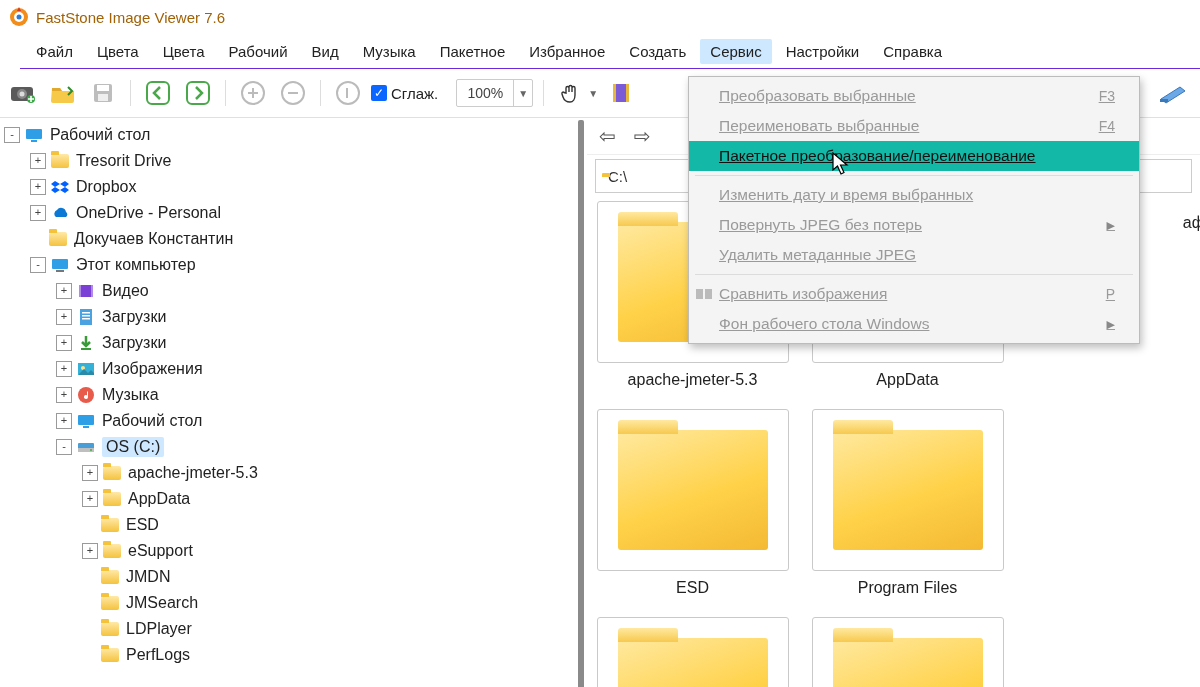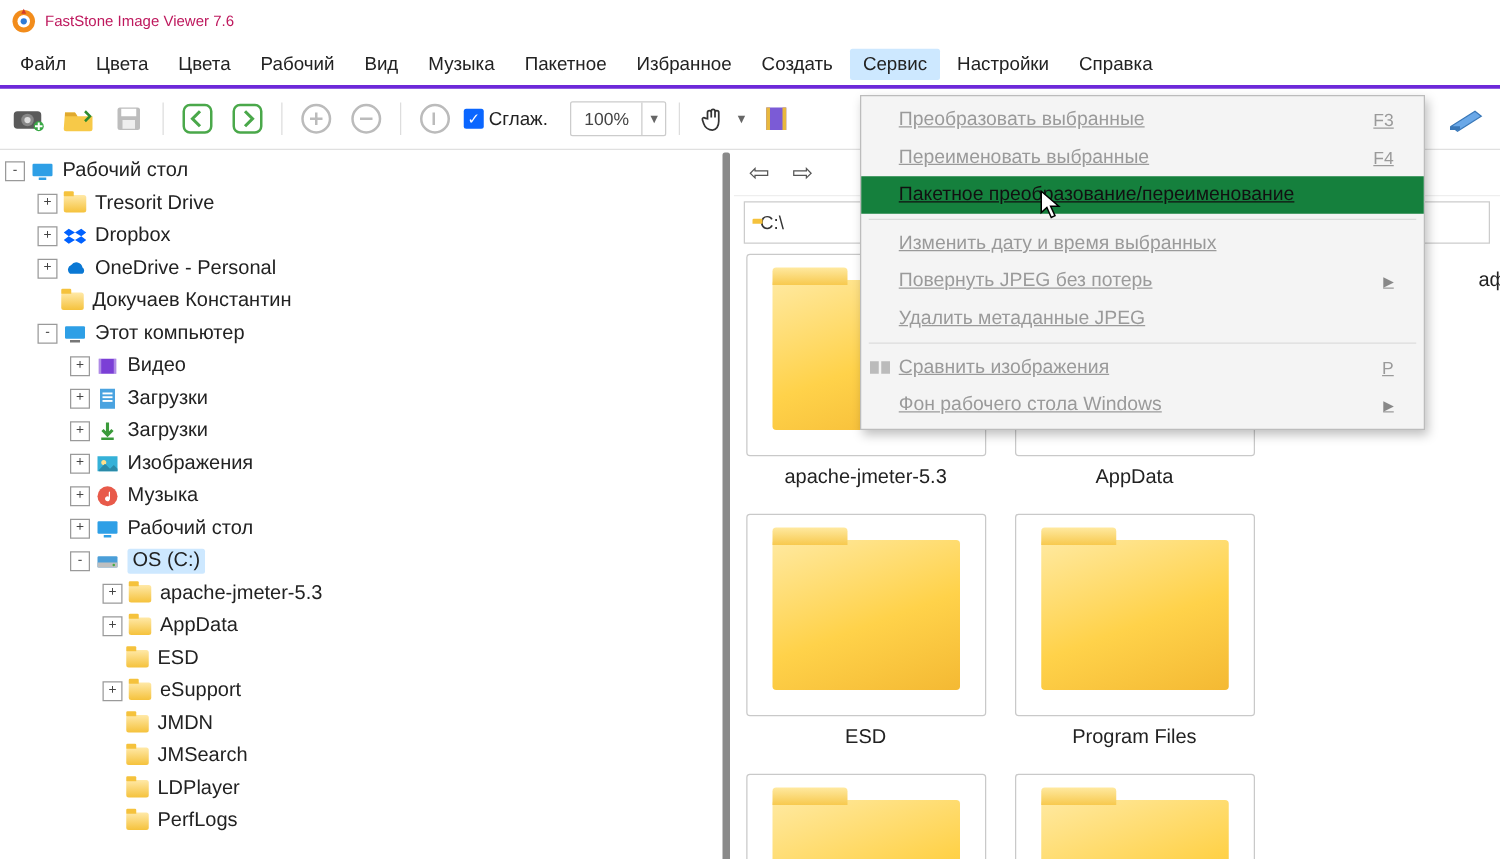--- a/index.html
+++ b/index.html
@@ -1,19 +1,19 @@
 <!DOCTYPE html>
 <html><head>
 <meta charset="utf-8">
 <style>
   html,body{margin:0;padding:0;font-family:"Segoe UI",Arial,sans-serif;font-size:15px;color:#222;background:#fff;overflow:hidden;}
   .titlebar{height:34px;display:flex;align-items:center;padding:0 8px;background:#fff;}
   .titlebar .logo{width:22px;height:22px;margin-right:6px;}
-  .titlebar .title{font-size:12px;color:#be185d;}
-  .menubar{height:34px;display:flex;align-items:center;padding:0 4px;border-bottom:3px solid #6d28d9;}
+  .titlebar .title{font-size:15px;color:#a16207;}
+  .menubar{height:34px;display:flex;align-items:center;padding:0 4px;border-bottom:1px solid #6d28d9;margin-left:20px;}
   .menubar .menu-item{padding:4px 10px;margin:0 2px;cursor:default;border-radius:2px;}
   .menubar .menu-item.active{background:#cde8ff;}
   .toolbar{height:48px;display:flex;align-items:center;padding:0 6px;border-bottom:1px solid #e0e0e0;gap:6px;position:relative;}
   .tb-btn{width:34px;height:34px;display:flex;align-items:center;justify-content:center;border-radius:3px;}
   .tb-sep{width:1px;height:26px;background:#ddd;margin:0 4px;}
   .zoom-box{display:flex;align-items:center;border:1px solid #ccc;border-radius:2px;height:26px;}
   .zoom-box .val{width:56px;text-align:center;font-size:14px;color:#444;}
   .zoom-box .dd{width:18px;height:26px;border-left:1px solid #ccc;display:flex;align-items:center;justify-content:center;color:#666;font-size:10px;}
   .checkbox-wrap{display:flex;align-items:center;gap:4px;font-size:15px;}
   .checkbox-wrap .cb{width:16px;height:16px;background:#0a66ff;border-radius:2px;display:flex;align-items:center;justify-content:center;color:#fff;font-size:12px;}
@@ -35,21 +35,21 @@
   .path-bar{height:32px;margin:4px 8px 8px 8px;border:1px solid #ccc;display:flex;align-items:center;padding:0 6px;gap:6px;font-size:15px;color:#333;}
   .thumbs{display:flex;flex-wrap:wrap;gap:20px;padding:0 8px;align-content:flex-start;}
   .thumb{width:195px;display:flex;flex-direction:column;align-items:center;}
   .thumb .pic{width:190px;height:160px;border:1px solid #c9c9c9;border-radius:3px;background:#fff;display:flex;align-items:center;justify-content:center;}
   .thumb .pic .inner{width:150px;height:120px;background:linear-gradient(160deg,#ffe9a0 0%,#ffd24a 55%,#f4b933 100%);border-radius:3px;position:relative;}
   .thumb .pic .inner:before{content:"";position:absolute;top:-10px;left:0;width:60px;height:14px;background:linear-gradient(#ffe9a0,#f7c94e);border-radius:3px 3px 0 0;}
   .thumb .cap{margin-top:8px;font-size:16px;color:#222;text-align:center;}
   .dropdown{position:absolute;top:76px;left:688px;width:450px;background:#f4f4f4;border:1px solid #bcbcbc;box-shadow:2px 4px 8px rgba(0,0,0,.25);padding:4px 0;z-index:50;}
   .dd-row{display:flex;align-items:center;height:30px;padding:0 24px 0 30px;font-size:15.5px;color:#9a9a9a;position:relative;text-decoration:underline;}
   .dd-row.enabled{color:#222;}
-  .dd-row.highlight{background:#15803d;color:#111;}
+  .dd-row.highlight{background:#14b8a6;color:#111;}
   .dd-row .sc{margin-left:auto;color:#9a9a9a;font-size:14px;}
   .dd-row .arr{margin-left:auto;color:#888;font-size:11px;}
   .dd-sep{height:1px;background:#dcdcdc;margin:4px 6px;}
   .dd-icon{position:absolute;left:6px;width:18px;height:18px;display:flex;align-items:center;justify-content:center;color:#888;}
   .cursor{position:absolute;top:152px;left:832px;z-index:60;pointer-events:none;}
   svg{display:block;}
   .right-clip{position:absolute;right:-30px;top:96px;font-size:16px;color:#222;}
 </style>
 </head>
 <body>

